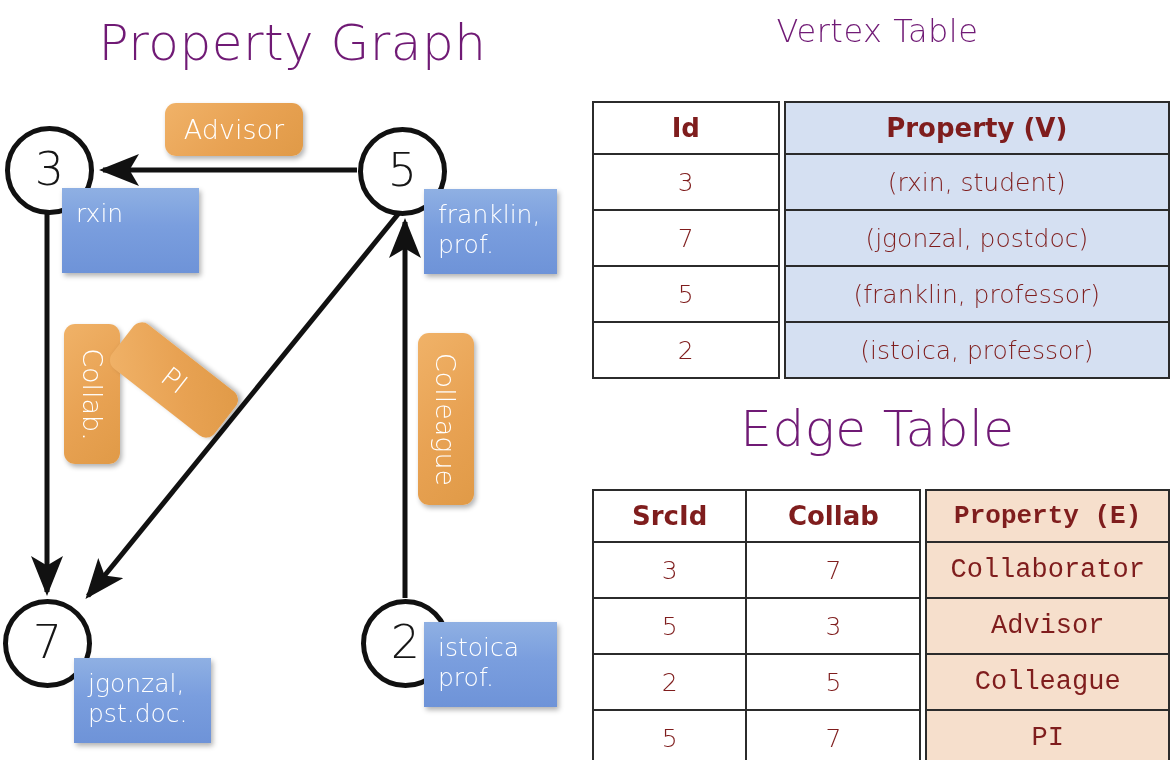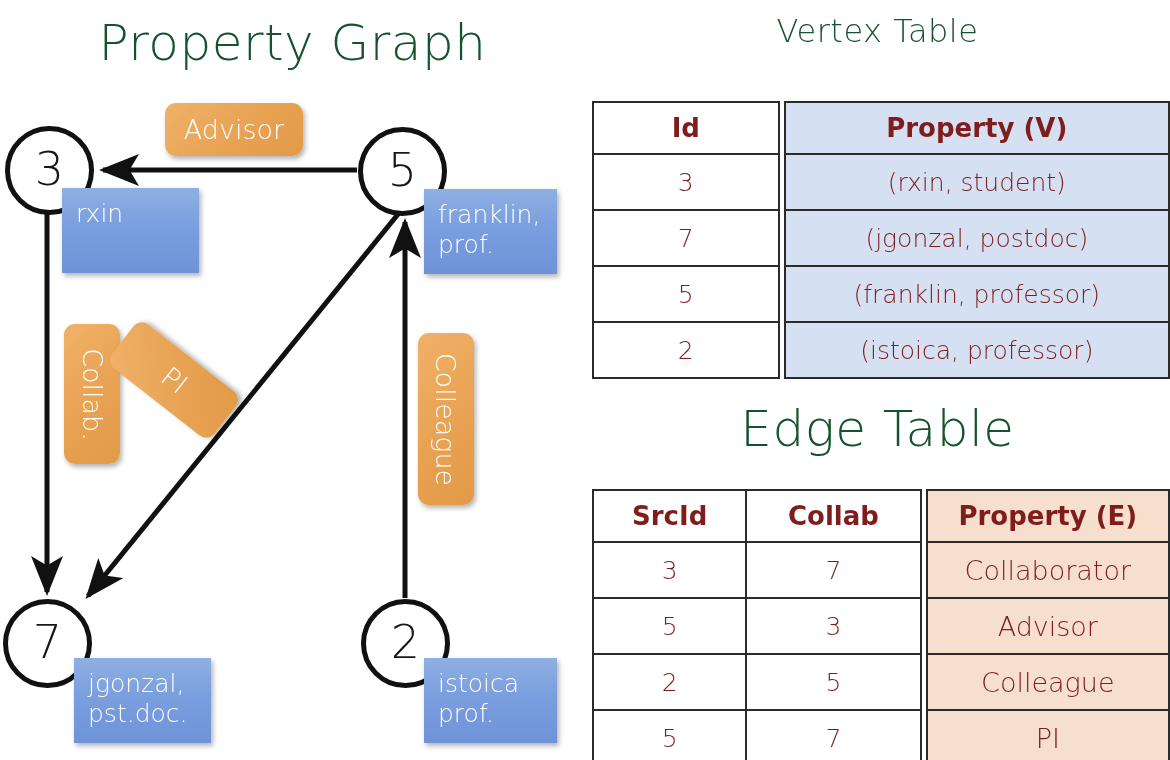--- a/index.html
+++ b/index.html
@@ -5,21 +5,21 @@
   html,body{margin:0;padding:0;}
   body{
     width:1170px;height:760px;background:#ffffff;overflow:hidden;
     font-family:"Liberation Sans", sans-serif;
     -webkit-font-smoothing:antialiased;
   }
   .page{position:relative;width:1170px;height:760px;}
 
   
   .title{
-    position:absolute;text-align:center;color:#14532d;
+    position:absolute;text-align:center;color:#701a75;
     font-family:"DejaVu Sans", sans-serif;
     font-weight:300;letter-spacing:.5px;white-space:nowrap;
   }
   #title-property-graph{left:0;top:14px;width:585px;font-size:50px;}
   #title-vertex-table{left:585px;top:12px;width:585px;font-size:32px;}
   #title-edge-table{left:585px;top:400px;width:585px;font-size:50px;}
 
   
   .graph{position:absolute;left:0;top:0;width:585px;height:760px;}
   .graph svg{position:absolute;left:0;top:0;}
@@ -73,21 +73,21 @@
   .drow{height:56px;}
   .spacer{border:none !important;width:4px;padding:0;}
 
   #vertex-table{left:592px;top:101px;}
   #vertex-table .c-id{width:184px;}
   #vertex-table .c-prop{width:383px;background:#d5e0f2;margin-left:40px;}
 
   #edge-table{left:592px;top:489px;}
   #edge-table .c-src{width:152px;}
   #edge-table .c-dst{width:173px;}
-  #edge-table .c-prop{width:241px;background:#f6dfcc;}
+  #edge-table .c-prop{width:241px;background:#f6dfcc;font-family:Liberation Mono, monospace;}
   #edge-table .drow .c-prop{font-size:27px;}
 </style>
 </head>
 <body>
 
 <div class="page">
 
   <div class="title" id="title-property-graph">Property Graph</div>
   <div class="title" id="title-vertex-table">Vertex Table</div>
   <div class="title" id="title-edge-table">Edge Table</div>
@@ -135,21 +135,21 @@
       <div>rxin</div>
     </div>
     <div class="vlabel" style="left:424px;top:189px;width:133px;height:85px;">
       <div>franklin,</div>
       <div>prof.</div>
     </div>
     <div class="vlabel" style="left:74px;top:658px;width:137px;height:85px;">
       <div>jgonzal,</div>
       <div>pst.doc.</div>
     </div>
-    <div class="vlabel" style="left:424px;top:658px;width:133px;height:85px;">
+    <div class="vlabel" style="left:424px;top:622px;width:133px;height:85px;">
       <div>istoica</div>
       <div>prof.</div>
     </div>
 
     <div class="elabel" id="edge-label-advisor">
       <span class="txt">Advisor</span>
     </div>
     <div class="elabel" id="edge-label-collab">
       <span class="txt">Collab.</span>
     </div>

